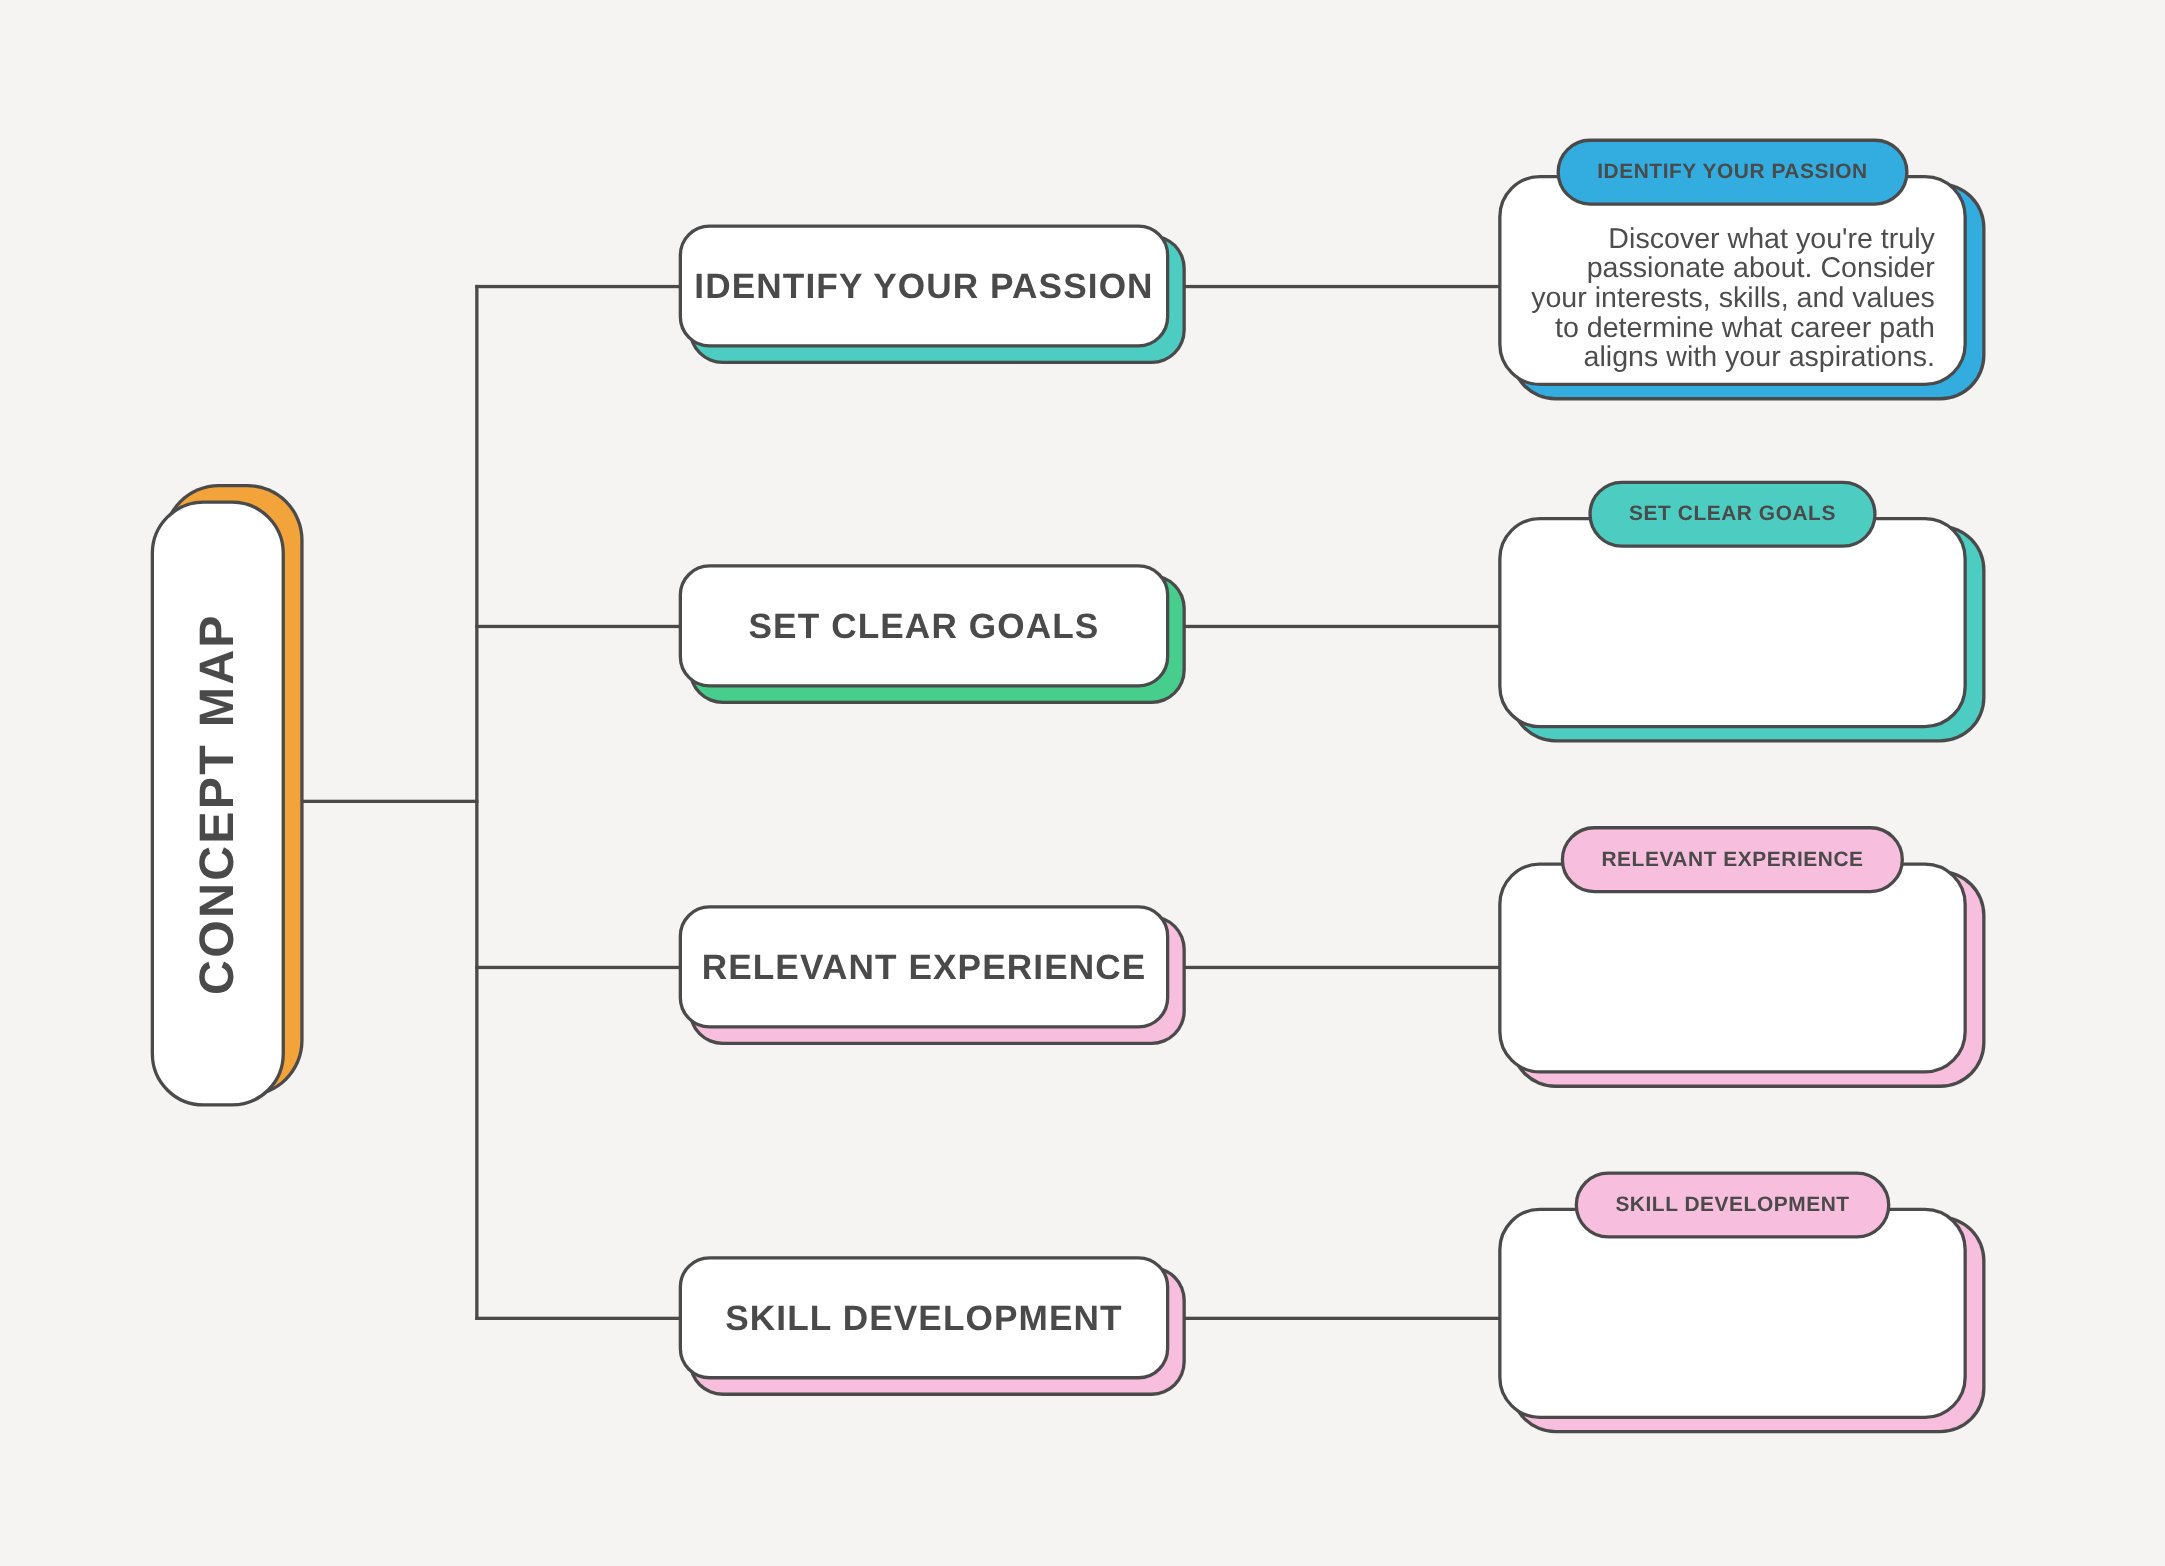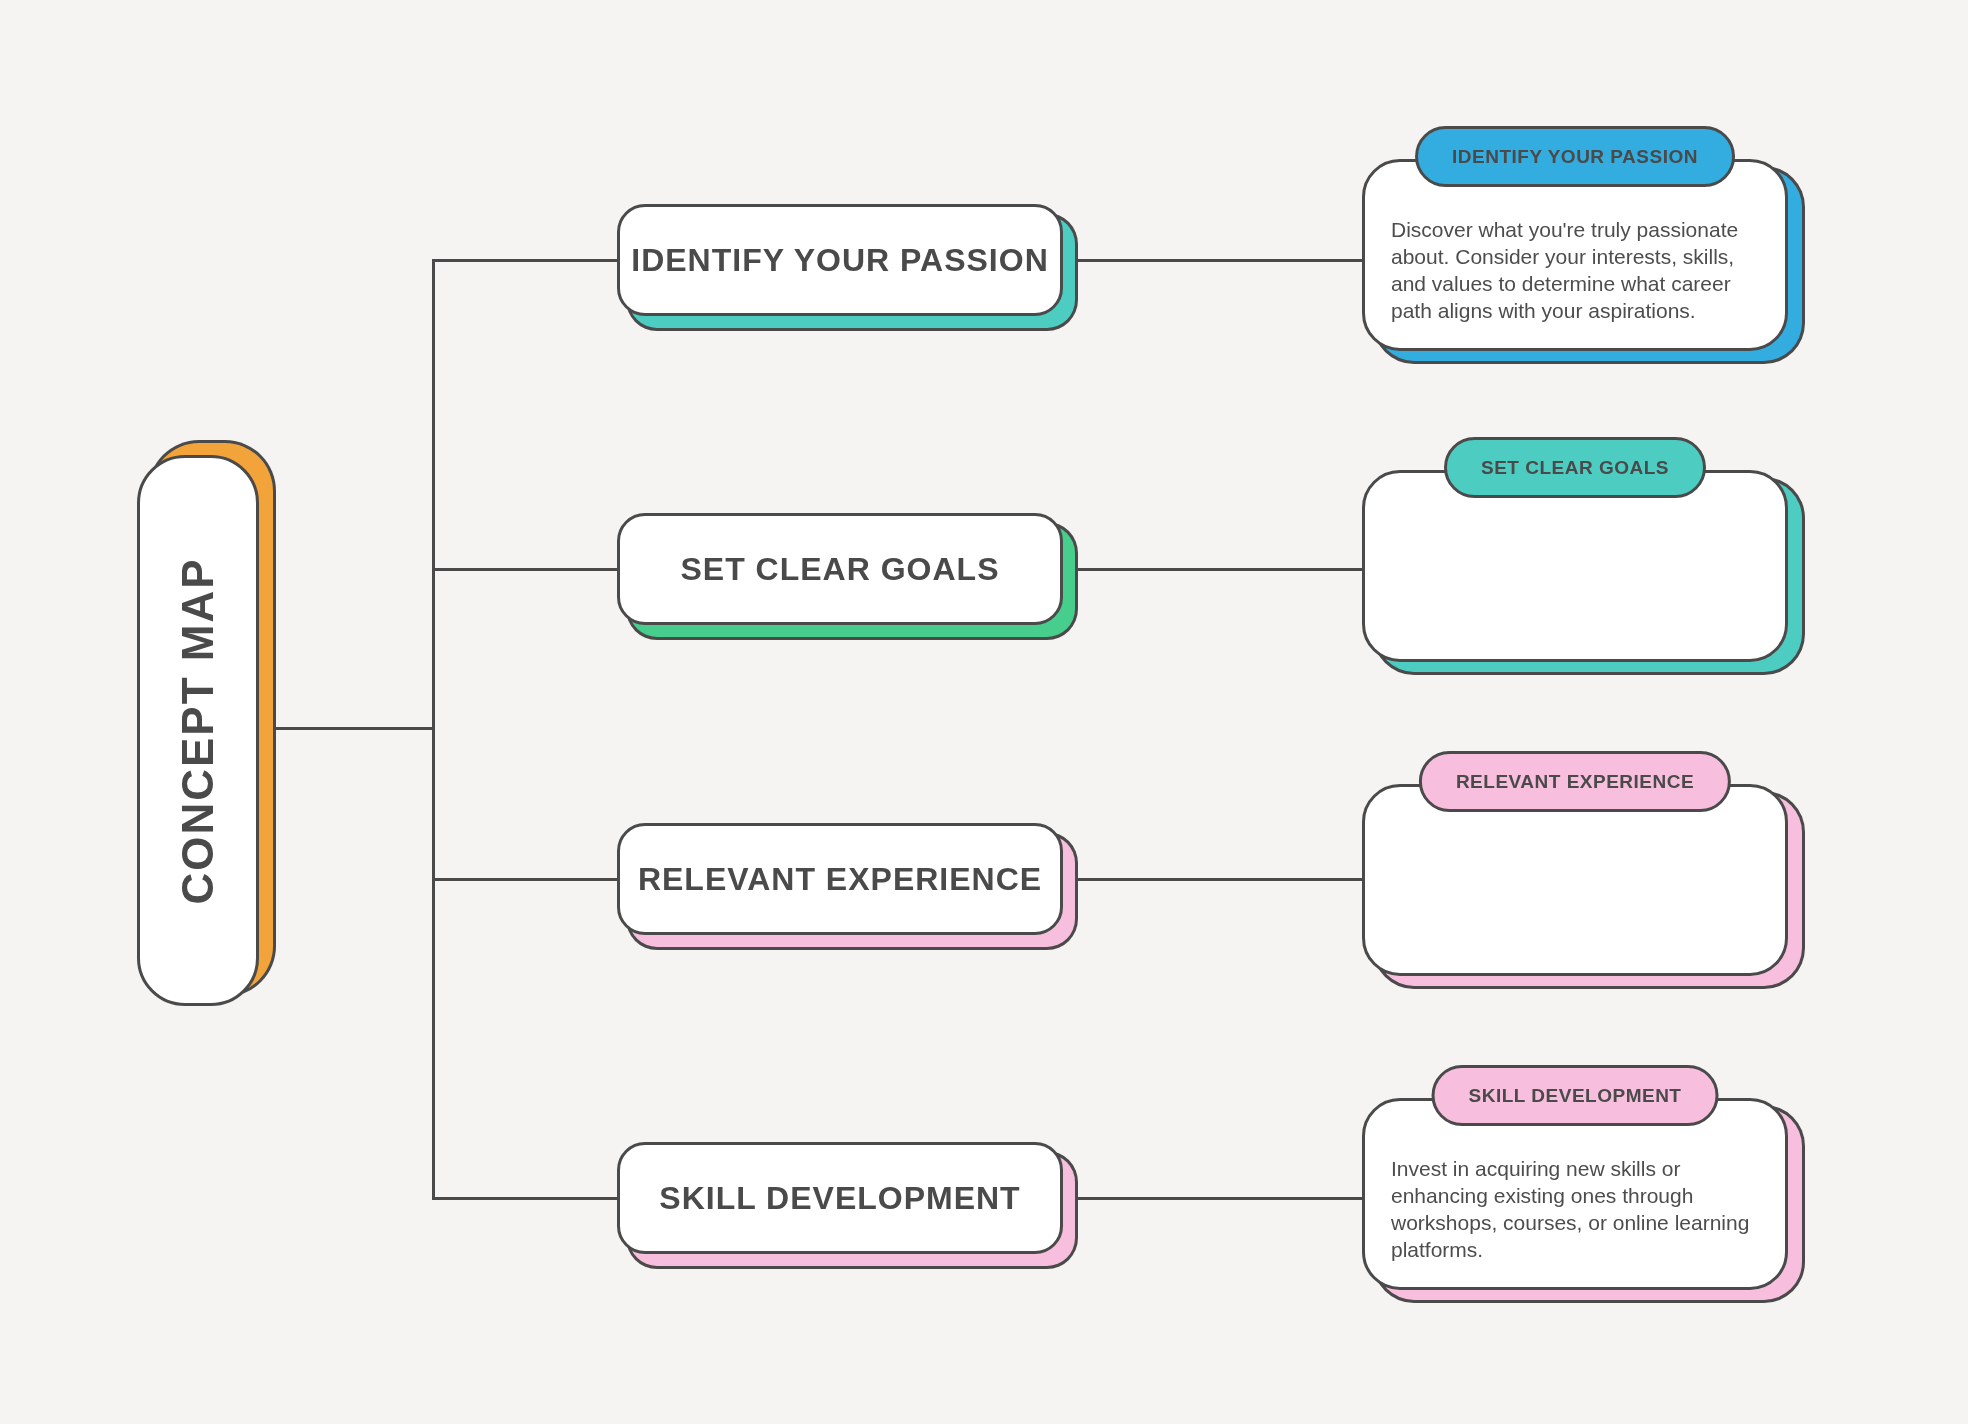--- a/index.html
+++ b/index.html
@@ -59,21 +59,21 @@
     background:#FFFFFF;border:3px solid #4A4A4A;border-radius:38px;
     z-index:3;box-sizing:border-box;
     display:flex;flex-direction:column;align-items:center;justify-content:center;
     padding:48px 26px 18px 26px;
   }
   .card1{top:159px;height:192px;box-shadow:14px 10px 0 0 #33ACE0, 14px 10px 0 3px #4A4A4A;}
   .card2{top:470px;height:192px;box-shadow:14px 10px 0 0 #4DCDC2, 14px 10px 0 3px #4A4A4A;}
   .card3{top:784px;height:192px;box-shadow:14px 10px 0 0 #F8BEDD, 14px 10px 0 3px #4A4A4A;}
   .card4{top:1098px;height:192px;box-shadow:14px 10px 0 0 #F8BEDD, 14px 10px 0 3px #4A4A4A;}
   .card-body{
-    font-size:21px;line-height:27px;color:#4D4D4D;text-align:left;
+    font-size:26px;line-height:27px;color:#4D4D4D;text-align:right;
   }
   .pill{
     position:absolute;top:-36px;left:50%;transform:translateX(-50%);
     height:61px;border:3px solid #4A4A4A;border-radius:34px;
     display:flex;align-items:center;justify-content:center;
     padding:0 34px;white-space:nowrap;box-sizing:border-box;
     font-size:19px;font-weight:bold;letter-spacing:0.5px;color:#4A4A4A;
   }
   .pill-blue{background:#33ACE0;}
   .pill-teal{background:#4DCDC2;}
@@ -120,16 +120,15 @@
   <div class="card card2">
     <div class="pill pill-teal">SET CLEAR GOALS</div>
   </div>
 
   <div class="card card3">
     <div class="pill pill-pink">RELEVANT EXPERIENCE</div>
   </div>
 
   <div class="card card4">
     <div class="pill pill-pink">SKILL DEVELOPMENT</div>
-    <div class="card-body">Invest in acquiring new skills or enhancing existing ones through workshops, courses, or online learning platforms.</div>
   </div>
 
 </div>
 
 </body></html>

